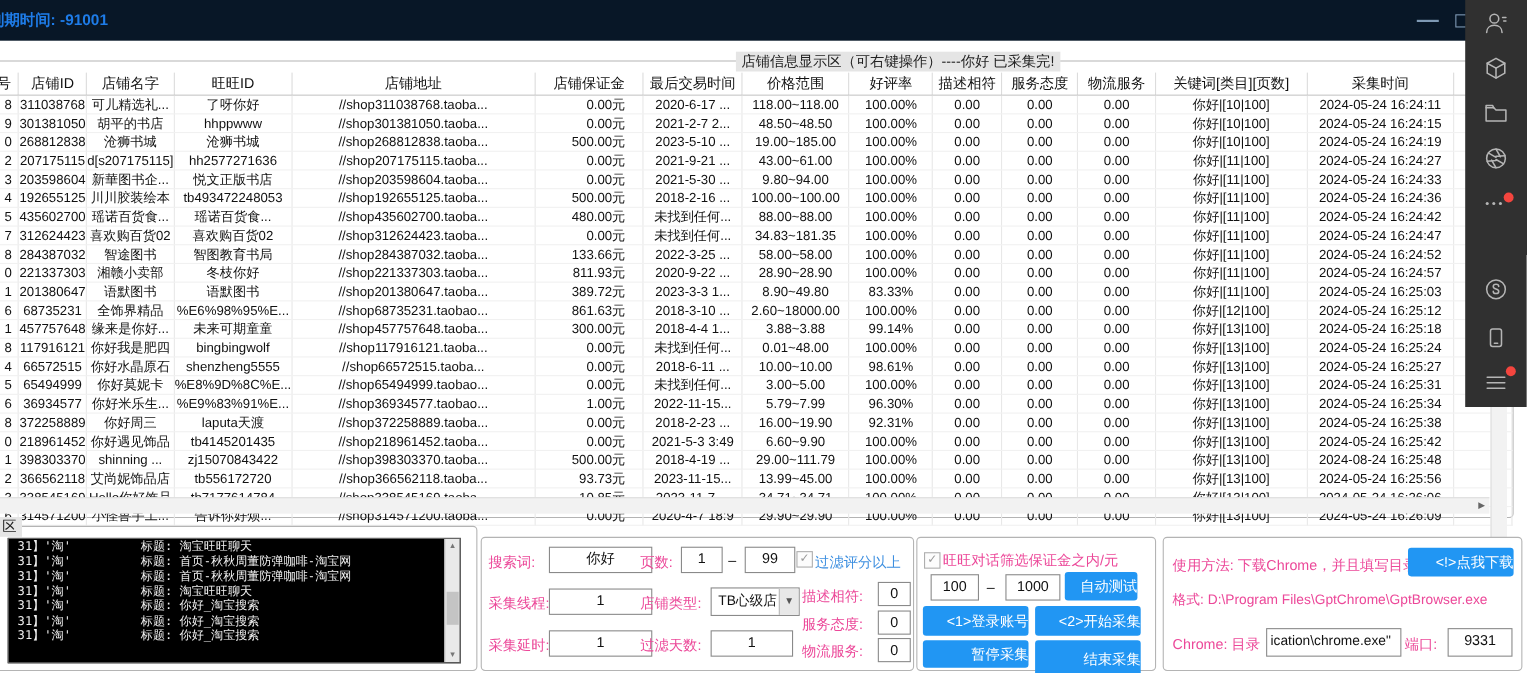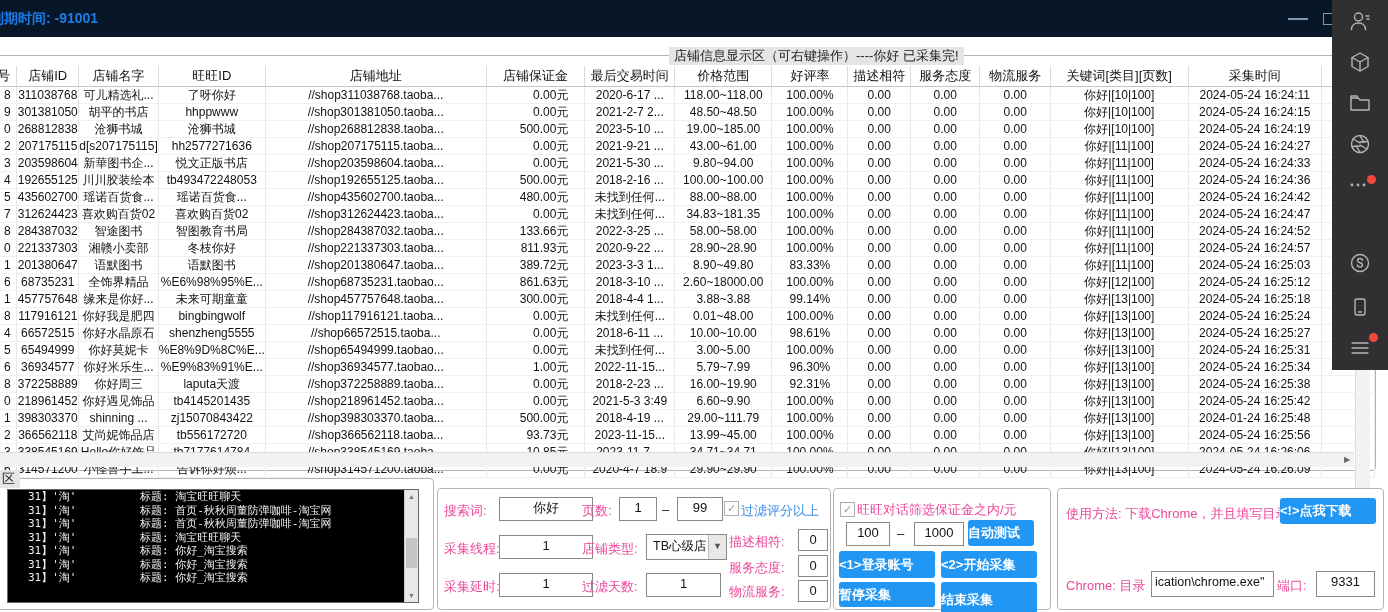--- a/index.html
+++ b/index.html
@@ -28,38 +28,38 @@
   .vscroll{position:absolute;left:1366px;top:11px;width:14px;height:442px;background:#f2f2f2;border-left:1px solid #ddd;}
   .vscroll .arr{position:absolute;left:0;width:14px;height:14px;font-size:8px;color:#666;text-align:center;line-height:14px;background:#f2f2f2;}
   .vscroll .arr.down{bottom:0;}
   .hscroll{position:absolute;left:2px;top:396px;width:1363px;height:14px;background:#f2f2f2;border-top:1px solid #ddd;}
   .hscroll .arr{position:absolute;right:0;top:0;width:14px;height:14px;font-size:8px;color:#666;text-align:center;line-height:14px;}
   
   #console-group{left:-12px;top:478px;width:444px;height:130px;}
   #console-group .group-legend{left:8px;}
   .console{position:absolute;left:18px;top:10px;width:410px;height:112px;background:#000;border:1px solid #666;overflow:hidden;}
   .console-line{display:flex;font-family:"DejaVu Sans Mono","Liberation Mono",monospace;font-size:11px;line-height:13.5px;color:#f0f0f0;white-space:nowrap;}
-  .console-line .pfx{width:112px;flex:0 0 auto;padding-left:20px;}
+  .console-line .pfx{width:112px;flex:0 0 auto;padding-left:8px;}
   .console-line .ttl{flex:1;}
   .console-sb{position:absolute;right:0;top:0;width:13px;height:100%;background:#e9e9e9;border-left:1px solid #ccc;}
   .console-sb .a{position:absolute;left:0;width:13px;height:13px;font-size:7px;color:#777;text-align:center;line-height:13px;}
   .console-sb .a.up{top:0;} .console-sb .a.dn{bottom:0;}
   .console-sb .thumb{position:absolute;left:1px;top:48px;width:11px;height:30px;background:#c4c4c4;}
   
   #search-group{left:437px;top:488px;width:392px;height:120px;}
   #wangwang-group{left:833px;top:488px;width:216px;height:120px;}
   #chrome-group{left:1057px;top:488px;width:325px;height:120px;}
   .lbl{position:absolute;font-size:13px;color:#ec4899;white-space:nowrap;}
   .lbl.blue{color:#3d8fe0;}
   .tbox{position:absolute;border:1px solid #8a8a8a;background:#fff;font-size:13px;color:#111;text-align:center;line-height:20px;overflow:hidden;white-space:nowrap;}
   .tbox.left{text-align:left;padding-left:3px;}
   .combo{position:absolute;border:1px solid #8a8a8a;background:#fff;font-size:12.5px;color:#111;line-height:22px;padding-left:6px;white-space:nowrap;overflow:hidden;}
   .combo .ca{position:absolute;right:0;top:0;width:17px;height:100%;background:#e8e8e8;border-left:1px solid #bbb;color:#555;font-size:9px;text-align:center;line-height:22px;}
   .chk{position:absolute;width:13px;height:13px;border:1px solid #aeaeae;background:#fcfcfc;color:#9a9a9a;font-size:11px;line-height:12px;text-align:center;}
-  .btn{position:absolute;background:#2196f3;color:#fff;border:none;border-radius:3px;font-size:13px;font-family:inherit;text-align:left;cursor:pointer;padding:0;white-space:nowrap;overflow:hidden;font-weight:bold;}
+  .btn{position:absolute;background:#2196f3;color:#fff;border:none;border-radius:3px;font-size:13px;font-family:inherit;text-align:right;cursor:pointer;padding:0;white-space:nowrap;overflow:hidden;}
   .dash{position:absolute;font-size:13px;color:#111;}
   
   .sidebar{position:absolute;right:0;top:0;width:56px;height:370px;background:#303030;z-index:50;}
   .sb-icon{position:absolute;left:16px;width:24px;height:24px;}
   .sb-icon svg{stroke:#b5b5b5;fill:none;stroke-width:1.4;stroke-linecap:round;stroke-linejoin:round;}
   .sb-dot{position:absolute;width:9px;height:9px;border-radius:50%;background:#f4453e;}
 </style>
 </head>
 <body>
 
@@ -439,21 +439,21 @@
           <td>zj15070843422</td>
           <td>//shop398303370.taoba...</td>
           <td>500.00元</td>
           <td>2018-4-19 ...</td>
           <td>29.00~111.79</td>
           <td>100.00%</td>
           <td>0.00</td>
           <td>0.00</td>
           <td>0.00</td>
           <td>你好|[13|100]</td>
-          <td>2024-01-24 16:25:48</td>
+          <td>2024-08-24 16:25:48</td>
           <td></td>
         </tr>
         <tr>
           <td>2</td>
           <td>366562118</td>
           <td>艾尚妮饰品店</td>
           <td>tb556172720</td>
           <td>//shop366562118.taoba...</td>
           <td>93.73元</td>
           <td>2023-11-15...</td>
@@ -591,20 +591,21 @@
   <button class="btn" style="left:134px;top:31px;width:66px;height:26px">自动测试</button>
   <button class="btn" style="left:5px;top:62px;width:96px;height:27px">&lt;1&gt;登录账号</button>
   <button class="btn" style="left:107px;top:62px;width:96px;height:27px">&lt;2&gt;开始采集</button>
   <button class="btn" style="left:5px;top:93px;width:96px;height:25px">暂停采集</button>
   <button class="btn" style="left:107px;top:93px;width:96px;height:35px">结束采集</button>
 </div>
 
 <div class="groupbox" id="chrome-group">
   <span class="lbl" style="left:8px;top:16px">使用方法: 下载Chrome，并且填写目录</span>
   <button class="btn" style="left:222px;top:9px;width:96px;height:26px">&lt;!&gt;点我下载</button>
+  <span class="lbl" style="left:8px;top:48px;font-size:12.5px">格式: D:\Program Files\GptChrome\GptBrowser.exe</span>
   <span class="lbl" style="left:8px;top:88px">Chrome: 目录</span>
   <span class="tbox left" style="left:93px;top:82px;width:118px;height:24px;font-size:12.5px">ication\chrome.exe"</span>
   <span class="lbl" style="left:219px;top:88px">端口:</span>
   <span class="tbox" style="left:258px;top:82px;width:57px;height:24px">9331</span>
 </div>
 
 <div class="sidebar">
   <span class="sb-icon" style="top:9px">
     <svg viewBox="0 0 24 24">
         <circle cx="10.5" cy="8" r="4"></circle>

